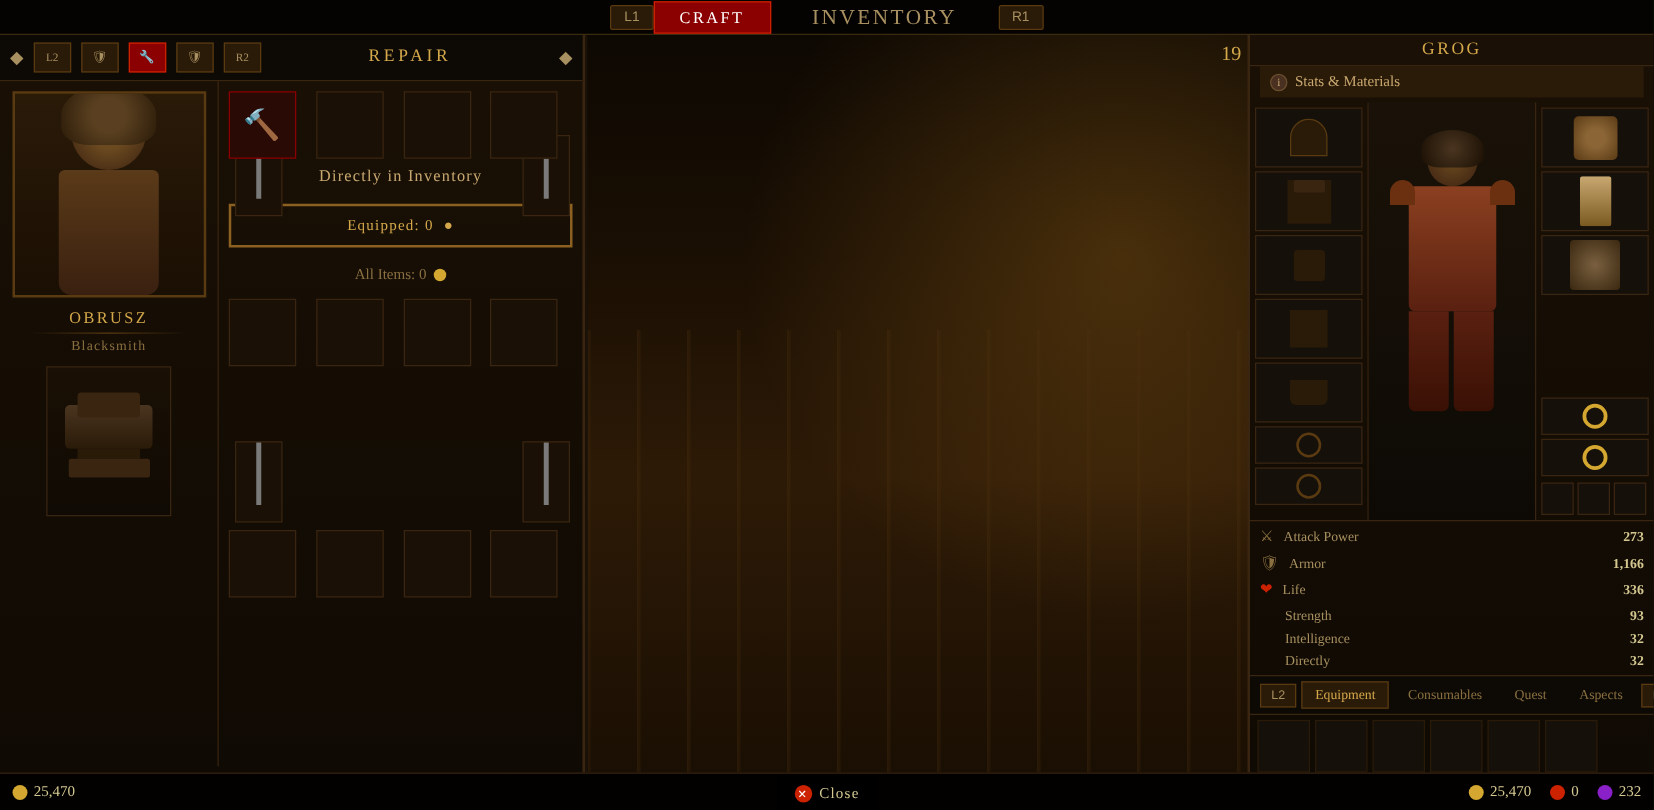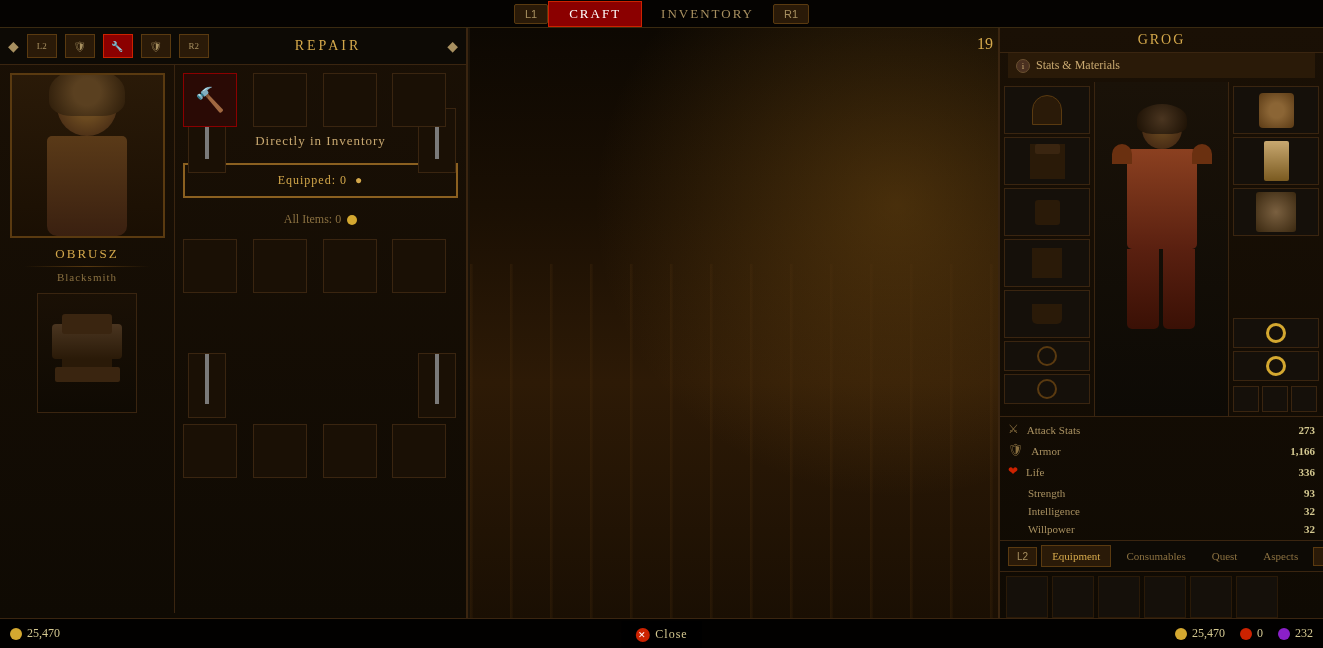--- a/index.html
+++ b/index.html
@@ -41,23 +41,23 @@
     }
 
     .nav-tab-craft {
       background: #8b0000;
       color: #fff;
       border: 1px solid #cc2200;
     }
 
     .nav-separator {
       color: #a89060;
-      font-size: 13px;
+      font-size: 17px;
       letter-spacing: 2px;
-      padding: 4px 19px;
+      padding: 4px 33px;
     }
 
     .nav-btn {
       background: #2a1a08;
       color: #a89060;
       border: 1px solid #5a3a10;
       padding: 3px 10px;
       font-size: 11px;
       cursor: pointer;
       border-radius: 2px;
@@ -817,21 +817,21 @@
         <div style="width:26px; height:26px; background:#15100a; border:1px solid #3a2510;"></div>
         <div style="width:26px; height:26px; background:#15100a; border:1px solid #3a2510;"></div>
         <div style="width:26px; height:26px; background:#15100a; border:1px solid #3a2510;"></div>
       </div>
     </div>
   </div>
 
   <div style="padding: 2px 0;">
     <div class="stat-row">
       <span style="color:#8a7040; font-size:12px;">⚔</span>
-      <span class="stat-name">Attack Stats</span>
+      <span class="stat-name">Attack Power</span>
       <span class="stat-value">273</span>
     </div>
     <div class="stat-row">
       <span style="color:#8a7040; font-size:12px;">🛡</span>
       <span class="stat-name">Armor</span>
       <span class="stat-value">1,166</span>
     </div>
     <div class="stat-row">
       <span style="color:#cc2200; font-size:12px;">❤</span>
       <span class="stat-name">Life</span>
@@ -842,21 +842,21 @@
   <div style="padding: 0 0 2px;">
     <div class="stat-row">
       <span class="stat-name" style="padding-left:20px;">Strength</span>
       <span class="stat-value">93</span>
     </div>
     <div class="stat-row">
       <span class="stat-name" style="padding-left:20px;">Intelligence</span>
       <span class="stat-value">32</span>
     </div>
     <div class="stat-row">
-      <span class="stat-name" style="padding-left:20px;">Willpower</span>
+      <span class="stat-name" style="padding-left:20px;">Directly</span>
       <span class="stat-value">32</span>
     </div>
   </div>
 
   <div class="equip-tabs">
     <button class="equip-tab-btn-l2">L2</button>
     <div class="equip-tab active">Equipment</div>
     <div class="equip-tab">Consumables</div>
     <div class="equip-tab">Quest</div>
     <div class="equip-tab">Aspects</div>

